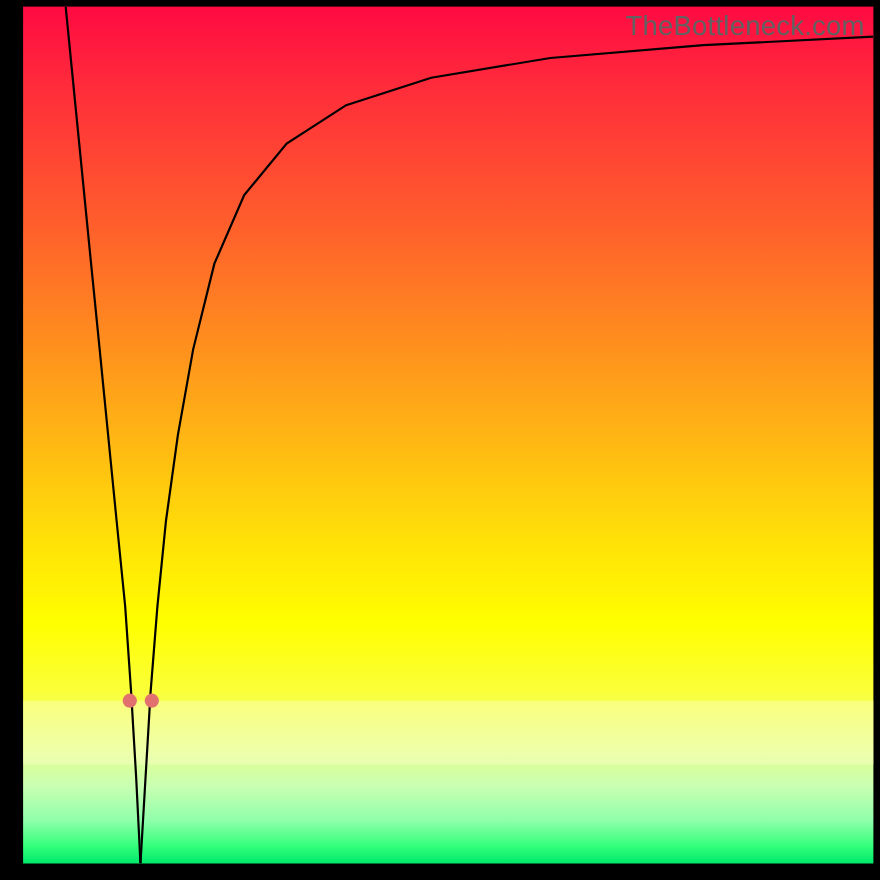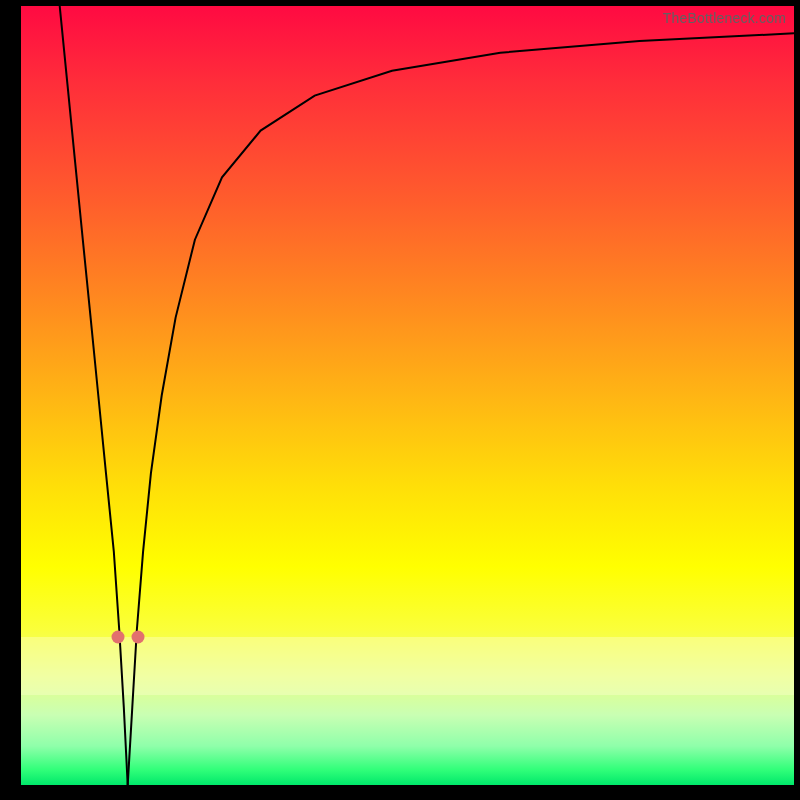--- a/index.html
+++ b/index.html
@@ -37,21 +37,21 @@
       #8fffaa 95%,
       #32ff7a 98%,
       #00e86a 100%
     );
   }
   .watermark {
     position: absolute;
     top: 4px;
     right: 8px;
     color: #626262;
-    font-size: 14px;
+    font-size: 25px;
     font-weight: 500;
     letter-spacing: 0.2px;
     pointer-events: none;
   }
   svg.curve {
     position: absolute;
     left: 0; top: 0;
     width: 773px;
     height: 779px;
   }

